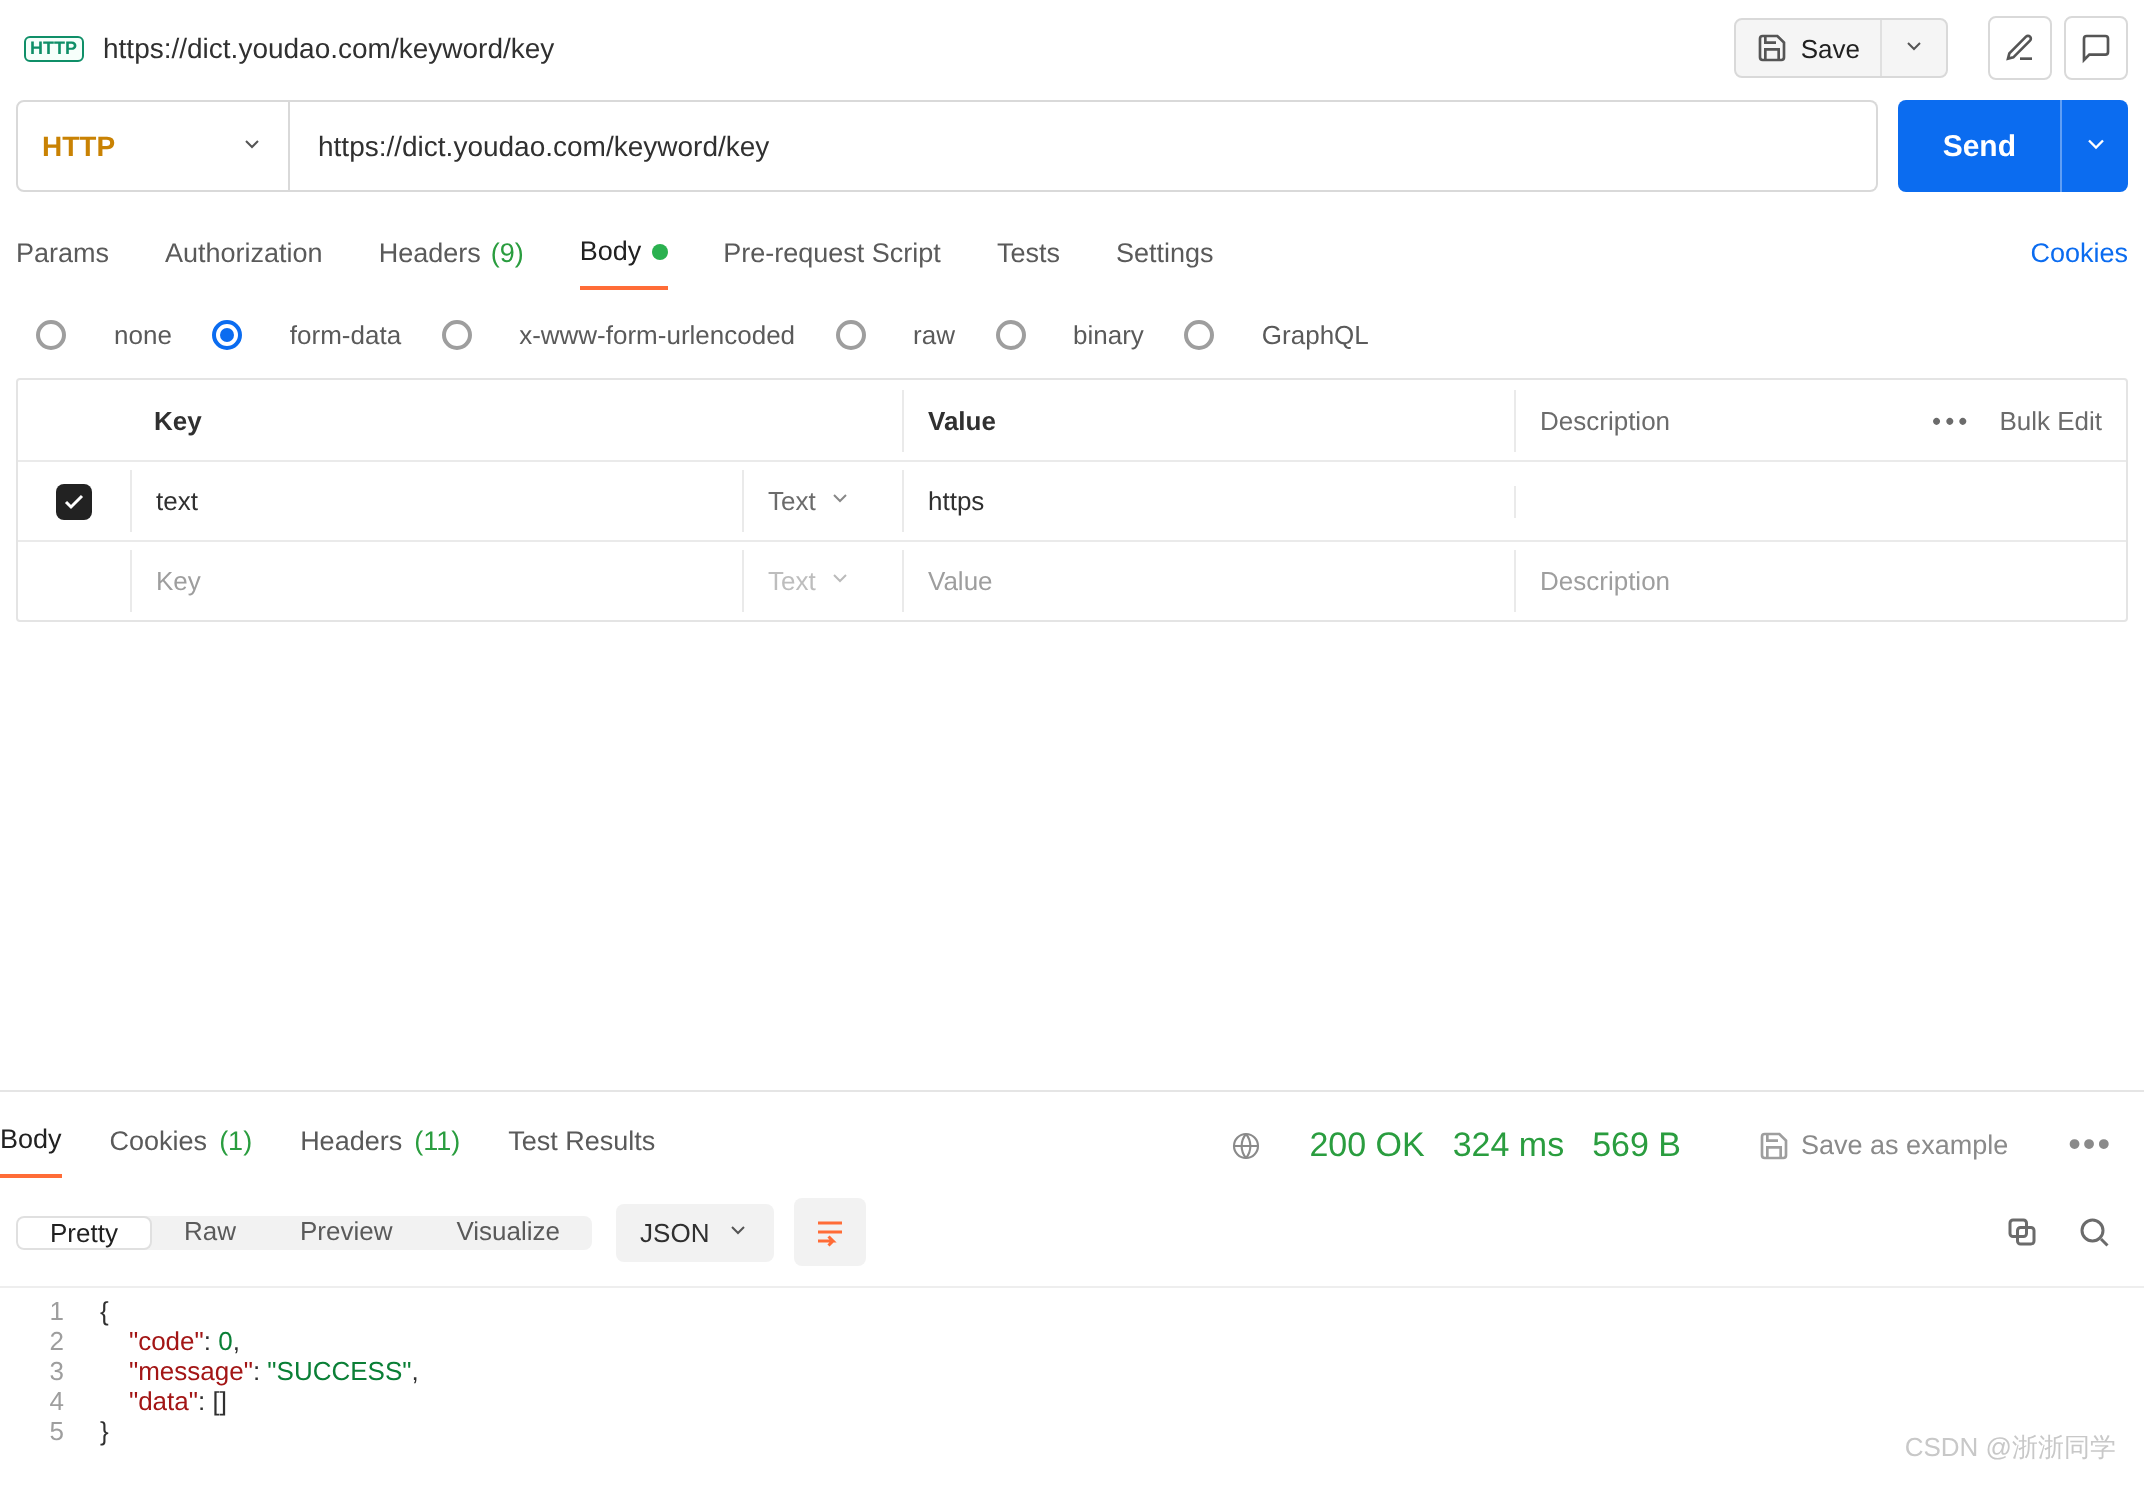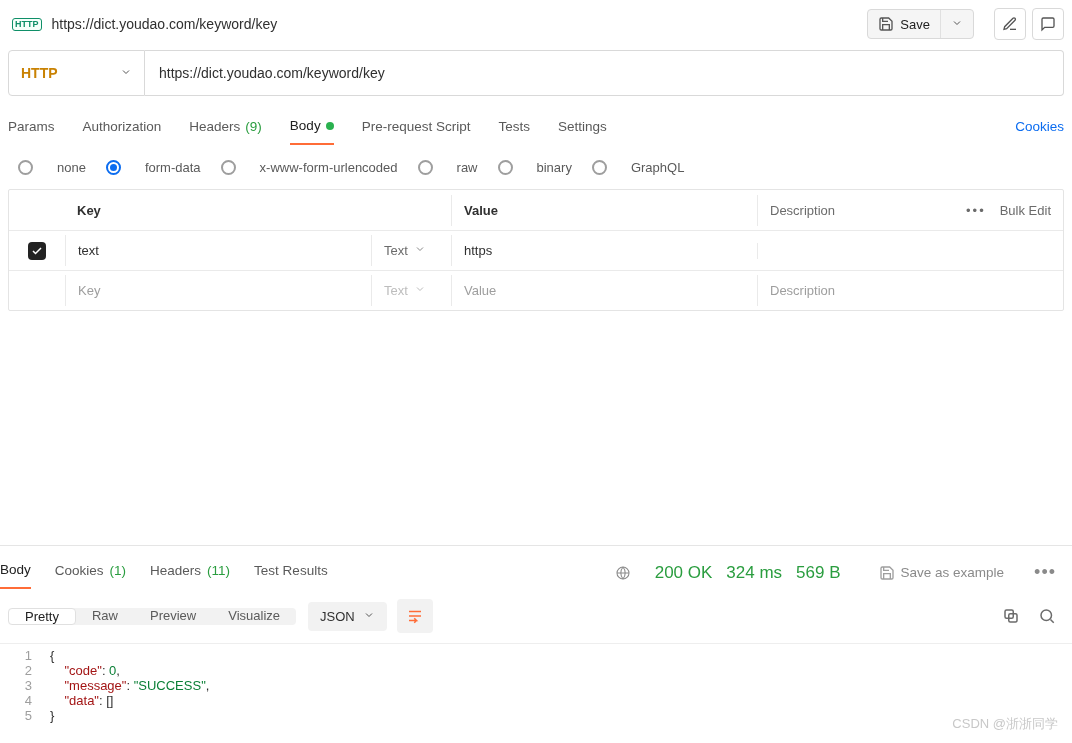--- a/index.html
+++ b/index.html
@@ -136,20 +136,32 @@
     <span>HTTP</span>
     <span class="caret">
       <svg viewBox="0 0 24 24" fill="none" stroke="#555" stroke-width="2">
           <polyline points="6 9 12 15 18 9"></polyline>
         </svg>
     </span>
   </div>
   <div class="url-input" style="height:46px;">
     <span>https://dict.youdao.com/keyword/key</span>
   </div>
+  <div class="send-group" style="height:46px;">
+    <button class="send-btn">
+      <span>Send</span>
+    </button>
+    <div class="send-caret">
+      <span>
+        <svg viewBox="0 0 24 24" width="14" height="14" fill="none" stroke="#fff" stroke-width="2">
+            <polyline points="6 9 12 15 18 9"></polyline>
+          </svg>
+      </span>
+    </div>
+  </div>
 </div>
 
 <div class="req-tabs">
   <div class="req-tab">
       <span>Params</span>
     </div>
   <div class="req-tab">
       <span>Authorization</span>
     </div>
   <div class="req-tab">

